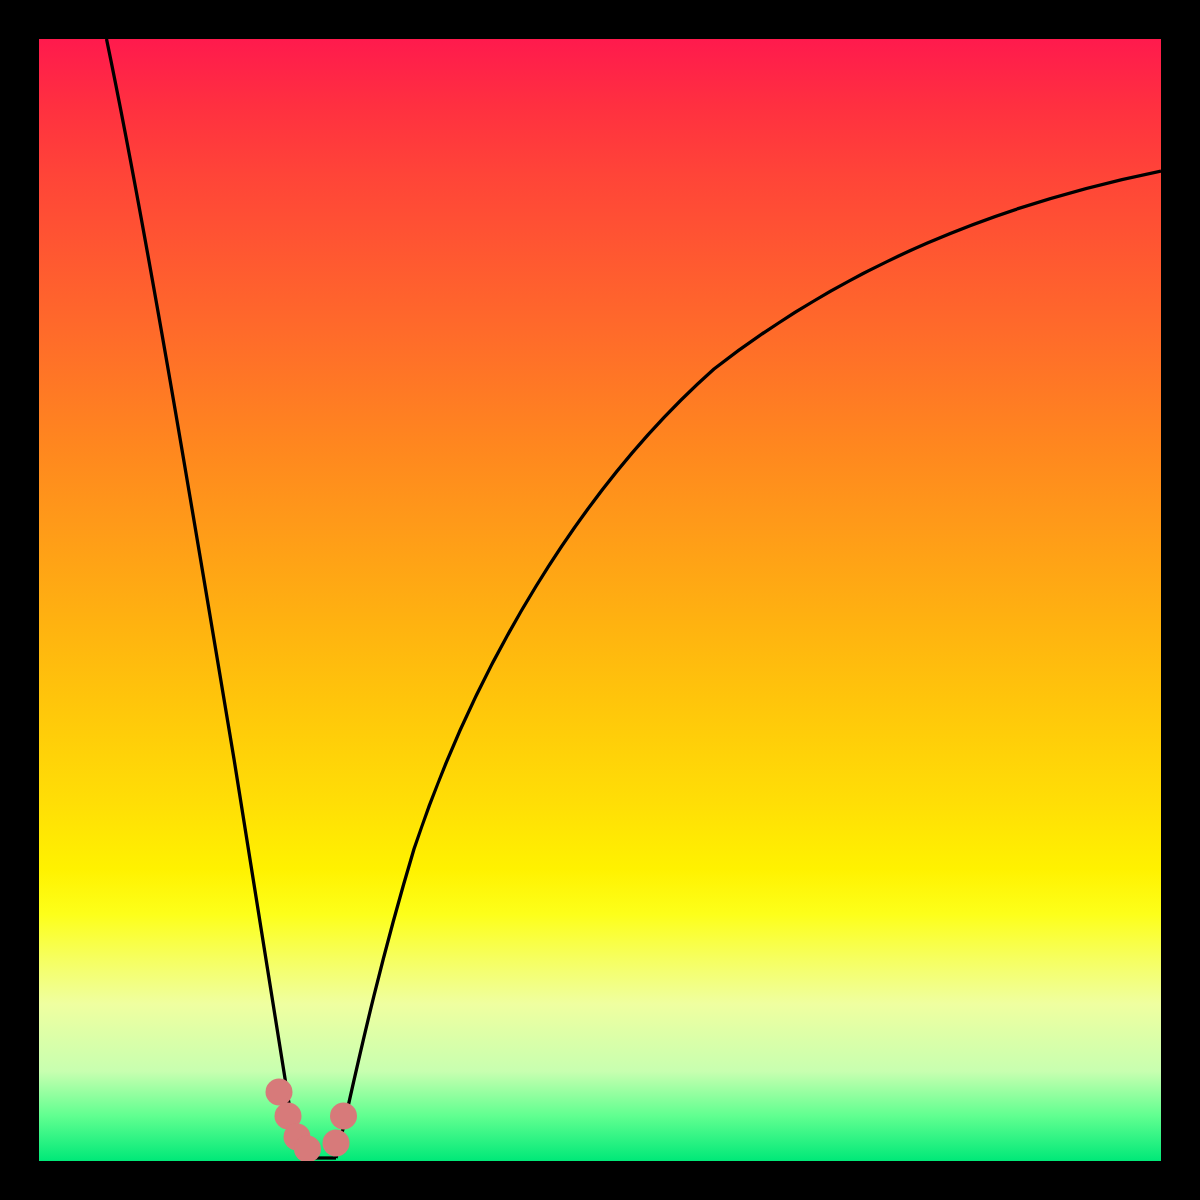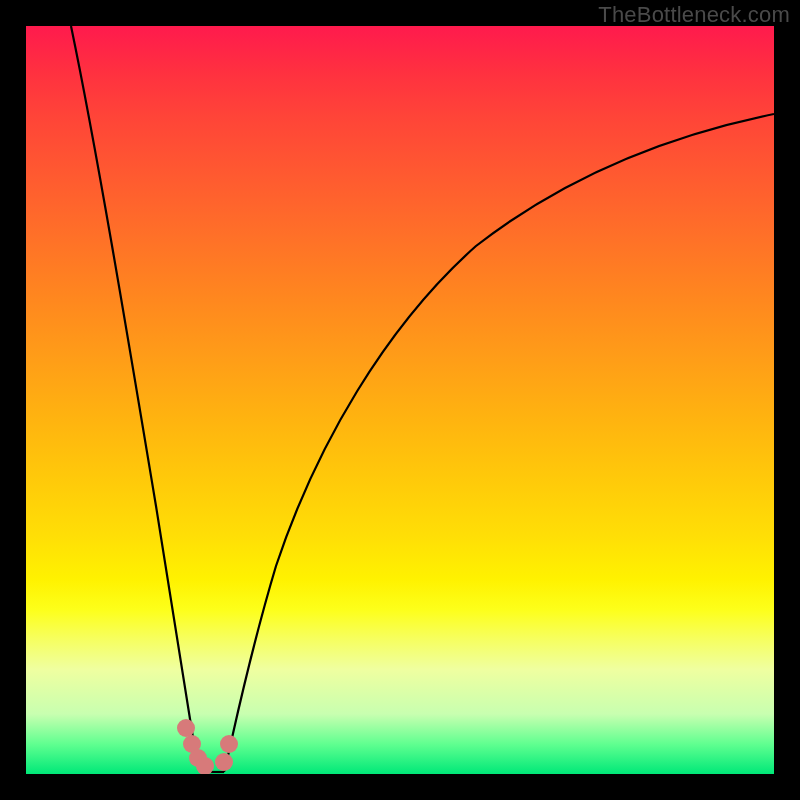--- a/index.html
+++ b/index.html
@@ -67,21 +67,20 @@
   }
   .dot {
     fill: #d77a7a;
     stroke: none;
   }
 </style>
 </head>
 <body>
 
 <div class="frame">
-  <div class="attribution">TheBottleneck.com</div>
   <div class="plot">
     <svg class="curves" viewBox="0 0 748 748" preserveAspectRatio="none">
       <path class="curve-path" d="M 45 0
            C 70 120, 100 300, 130 480
            C 145 570, 158 660, 168 718
            C 172 735, 176 744, 180 746"></path>
       <path class="curve-path" d="M 180 746 L 198 746"></path>
       <path class="curve-path" d="M 198 746
            C 205 720, 220 640, 250 540
            C 290 420, 360 300, 450 220

